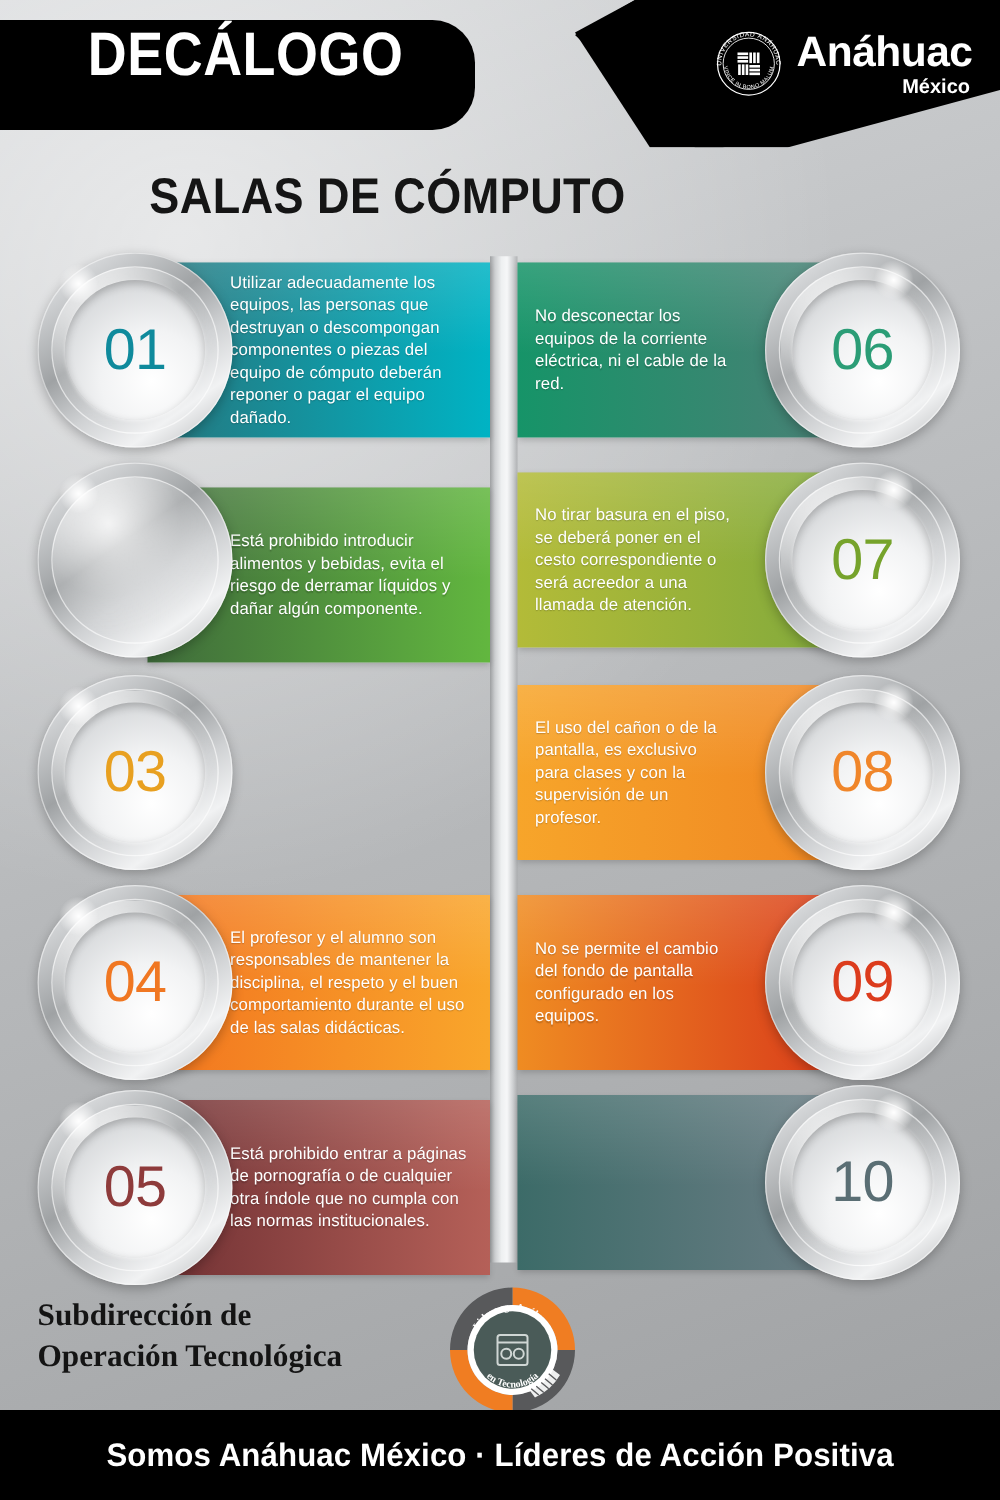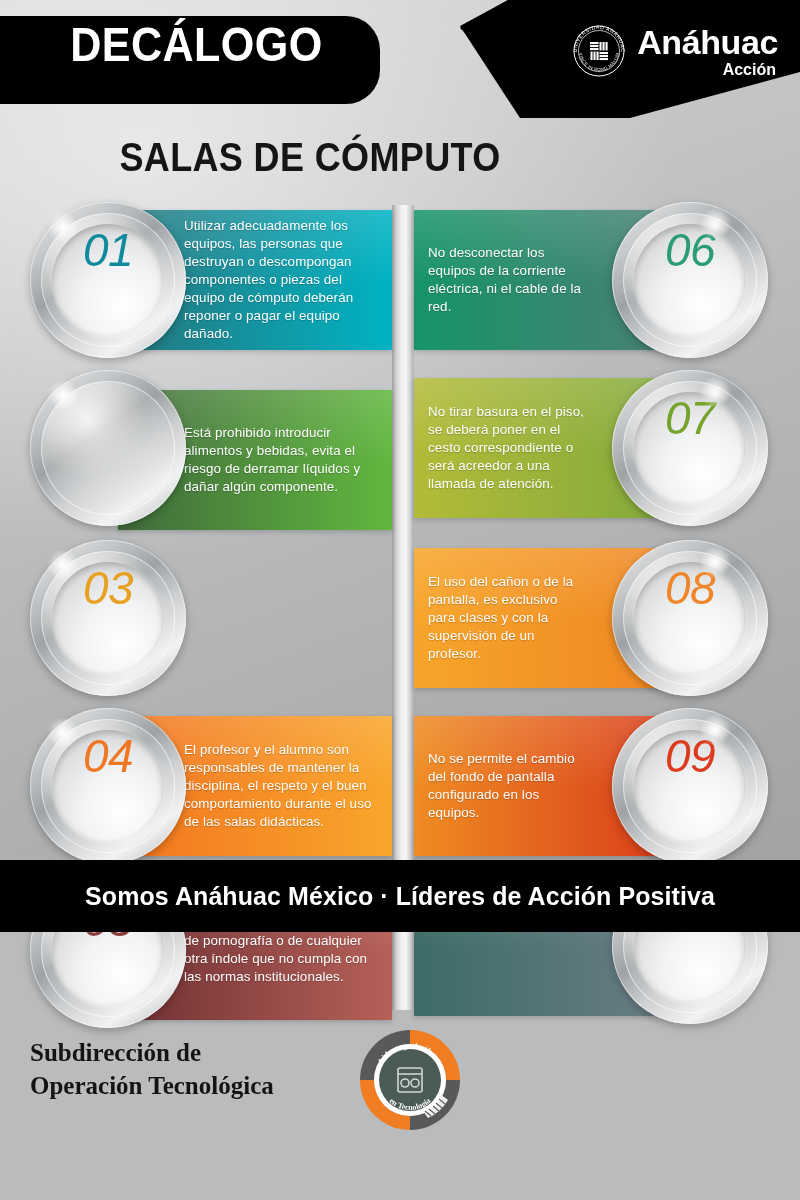--- a/index.html
+++ b/index.html
@@ -6,21 +6,21 @@
   html,body { width:800px; height:1200px; }
   body {
     font-family:"Liberation Sans", sans-serif;
     background:#b9bbbd;
     position:relative;
     overflow:hidden;
   }
 
   
   #page {
-    position:absolute; inset:0; width:800px; height:932px;
+    position:absolute; inset:0; width:800px; height:1200px;
     background:
       radial-gradient(120% 80% at 18% 16%, rgba(255,255,255,.55) 0%, rgba(255,255,255,0) 55%),
       linear-gradient(160deg,#d5d7d9 0%, #c7c9cb 22%, #b6b8ba 52%, #a9abad 78%, #9ea0a2 100%);
   }
 
   
   .header { position:absolute; left:0; top:0; width:800px; height:118px; }
 
   .hdr-black-right {
     position:absolute; right:0; top:0; width:340px; height:118px;
@@ -125,21 +125,21 @@
     position:absolute; inset:11px; border-radius:50%;
     background:
       radial-gradient(circle at 34% 28%, rgba(255,255,255,.85) 0%, rgba(255,255,255,.18) 45%, rgba(255,255,255,0) 70%);
     border:1.5px solid rgba(255,255,255,.6);
   }
   .ring-inner {
     position:absolute; inset:22px; border-radius:50%;
     background:
       radial-gradient(circle at 62% 72%, #ffffff 0%, #f2f3f4 38%, #d9dbdd 74%, #bfc1c3 100%);
     box-shadow:inset 0 3px 7px rgba(0,0,0,.22), 0 1px 3px rgba(255,255,255,.5);
-    display:flex; align-items:flex-start; justify-content:center;font-style:italic;
+    display:flex; align-items:center; justify-content:center;
   }
   .circle-num {
     font-size:46px; font-weight:normal; letter-spacing:-.5px;
     font-family:"Liberation Sans", sans-serif;
     transform:translateY(-1px);
   }
   .glint {
     position:absolute; left:11%; top:6%; width:32px; height:32px; border-radius:50%;
     background:radial-gradient(circle, rgba(255,255,255,1) 0%, rgba(255,255,255,.75) 22%, rgba(255,255,255,0) 70%);
     pointer-events:none;
@@ -202,21 +202,21 @@
             <rect x="23.5" y="29.5" width="2.1" height="8.5"></rect>
             <rect x="26.5" y="29.5" width="2.1" height="8.5"></rect>
             <rect x="29.5" y="30" width="8.5" height="2.1"></rect>
             <rect x="29.5" y="33" width="8.5" height="2.1"></rect>
             <rect x="29.5" y="36" width="8.5" height="2.1"></rect>
           </g>
         </svg>
       </div>
       <div class="brand-names">
         <div class="brand-main">Anáhuac</div>
-        <div class="brand-sub">Acción</div>
+        <div class="brand-sub">México</div>
       </div>
     </div>
 
     <div class="subtitle">SALAS DE CÓMPUTO</div>
   </div>
 
   <div class="divider"></div>
 
   <div class="grid" id="grid">
       <div class="row" style="top: 210px;">

